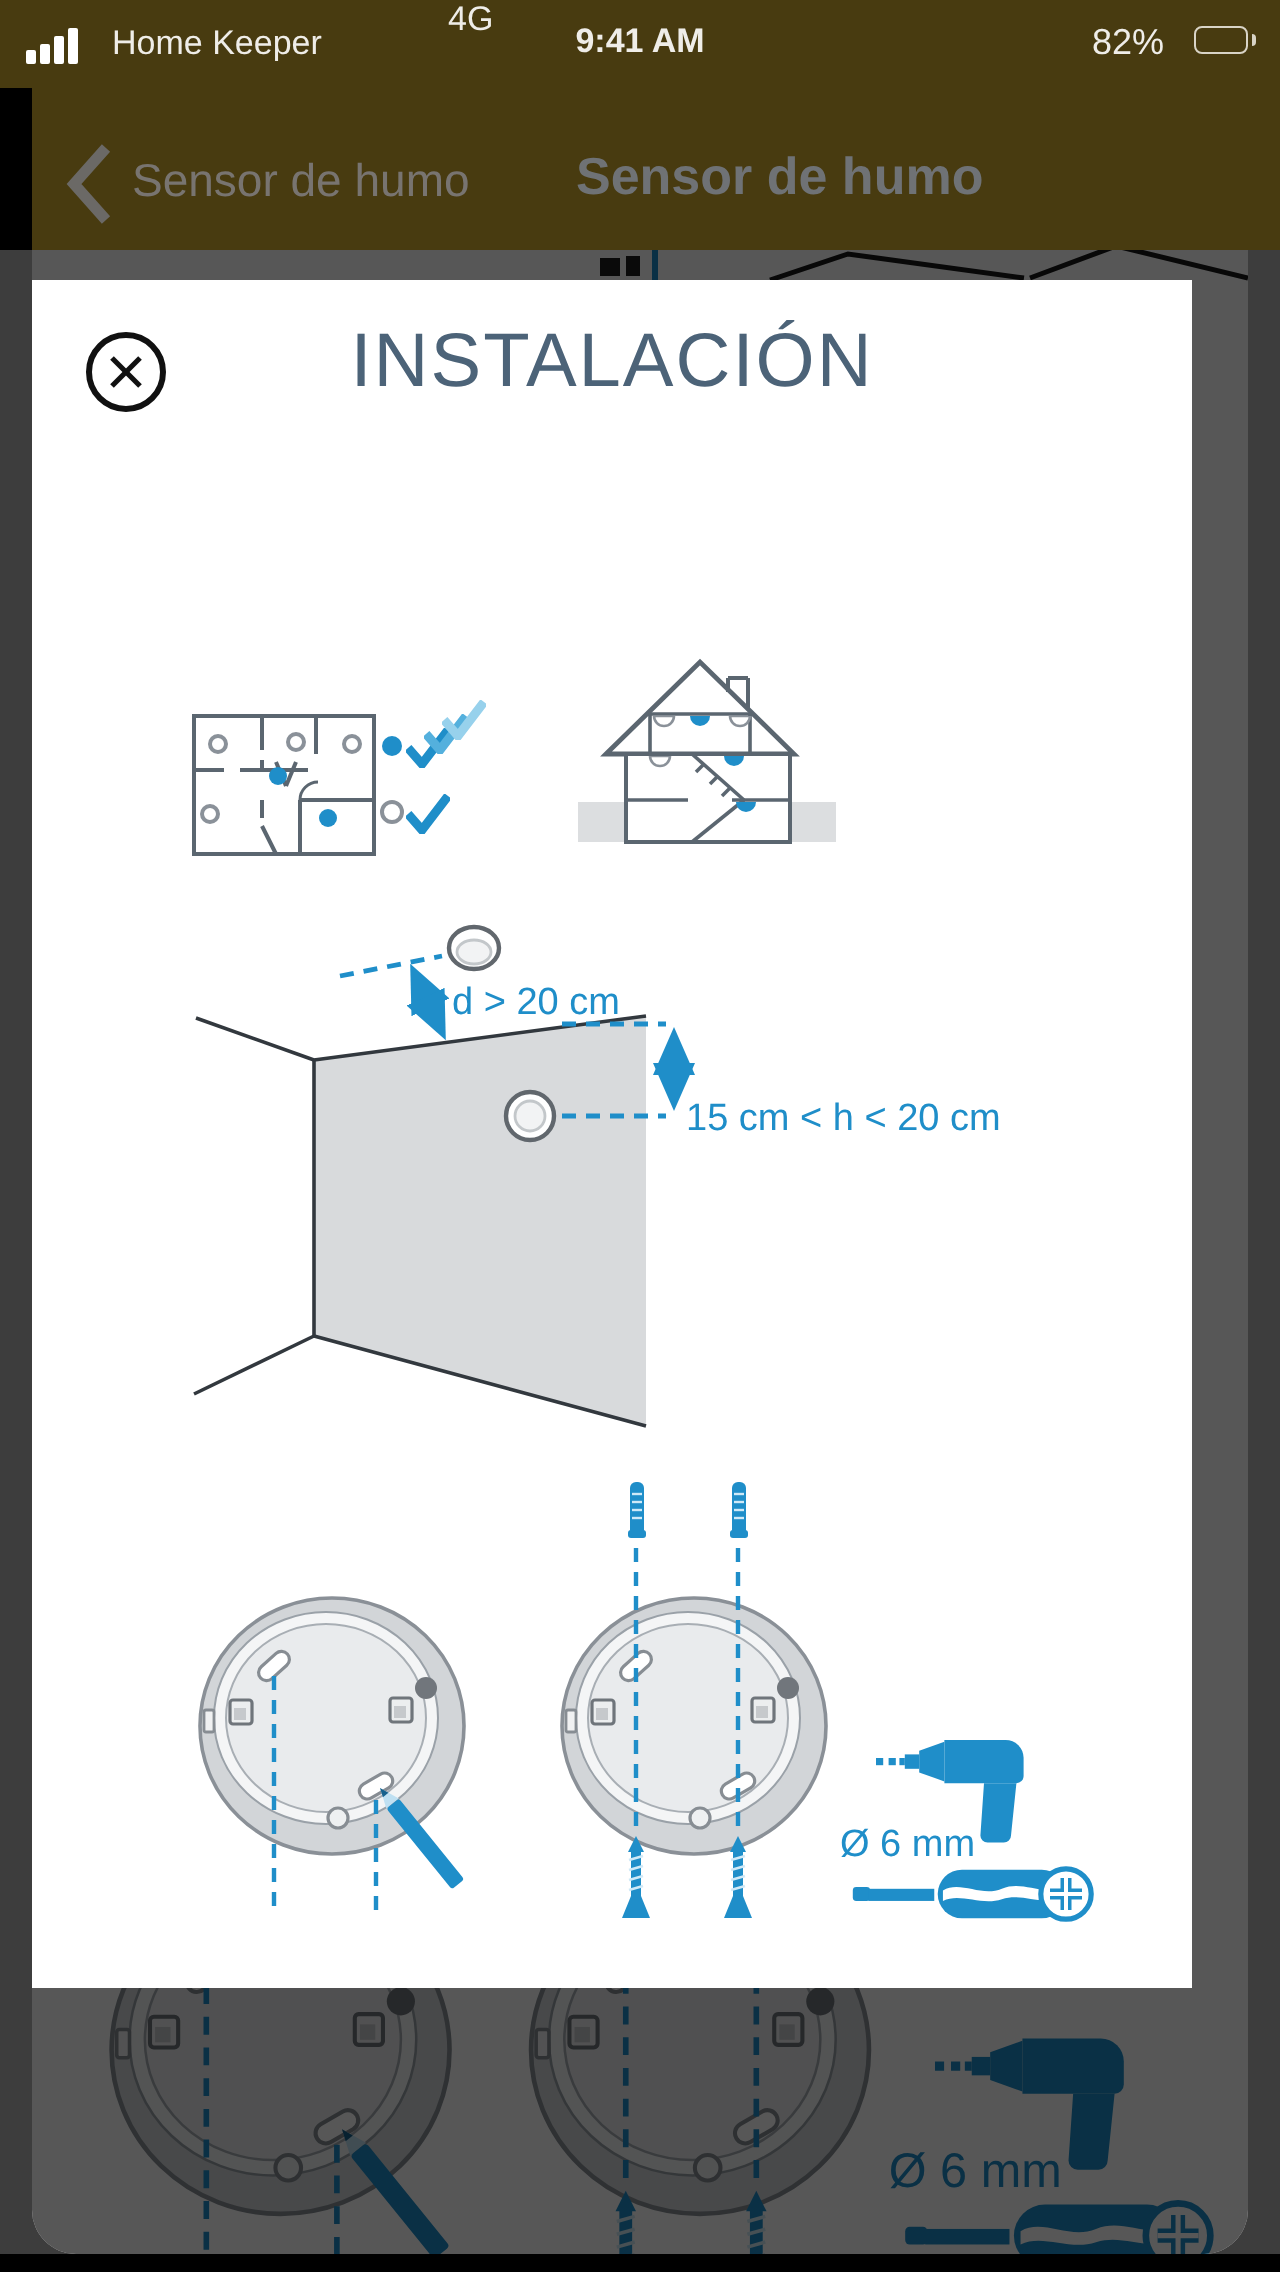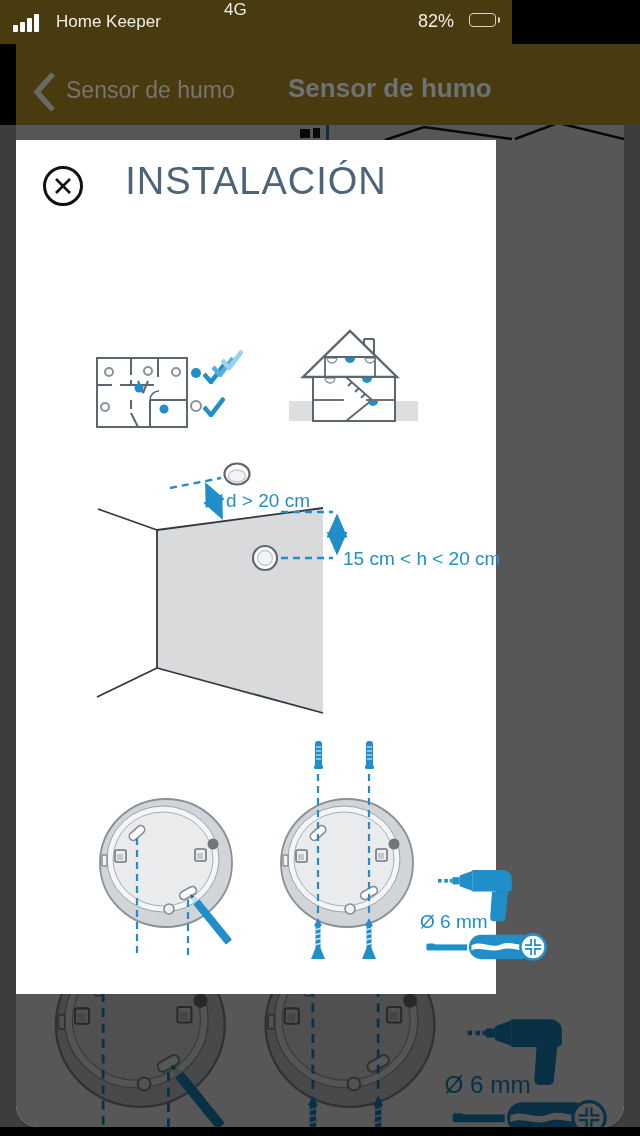--- a/index.html
+++ b/index.html
@@ -3,21 +3,21 @@
 <meta charset="utf-8">
 <style>
   html,body{margin:0;padding:0;background:#000;}
   *{box-sizing:border-box;}
   body{font-family:"Liberation Sans",sans-serif;}
   .screen{position:relative;width:640px;height:1136px;background:#000;overflow:hidden;margin:0 auto;}
   .abs{position:absolute;}
   svg text{font-family:"Liberation Sans",sans-serif;}
 
   
-  .status-bar{left:0;top:0;width:512px;height:44px;background:#483b10;color:#efede8;font-size:17px;}
+  .status-bar{left:0;top:0;width:640px;height:44px;background:#483b10;color:#efede8;font-size:17px;}
   .status-time{left:0;right:0;top:11px;text-align:center;font-weight:bold;}
   .carrier{left:56px;top:12px;}
   .network{left:224px;top:0;}
   .batt-pct{right:58px;top:11px;font-size:18px;}
   .batt-body{right:16px;top:13px;width:27px;height:14px;border:1.5px solid #d9d4c6;border-radius:4px;padding:1.5px;}
   .batt-fill{width:100%;height:100%;background:#fff;border-radius:1.5px;}
   .batt-nub{right:12px;top:17px;width:2.5px;height:6px;background:#d9d4c6;border-radius:0 2px 2px 0;}
 
   
   .nav-bar{left:0;top:44px;width:640px;height:81px;background:#483b10;margin-left:16px;}
@@ -25,21 +25,21 @@
   .nav-title{left:272px;top:29px;font-size:26px;font-weight:bold;color:#6f7275;}
 
   
   .page-dim{left:0;top:125px;width:640px;height:1011px;background:#3d3d3d;}
   .black-bottom{left:0;top:1127px;width:640px;height:9px;background:#000;}
   .bg-card{left:16px;top:125px;width:608px;height:1002px;background:#fff;border-radius:0 0 22px 22px;overflow:hidden;}
   .bg-strip-text{left:121px;top:-7px;font-size:20px;font-weight:bold;color:#1b1b1b;white-space:nowrap;}
   .dim-overlay{left:0;top:0;width:100%;height:100%;background:rgba(0,0,0,0.66);}
 
   
-  .modal{left:16px;top:140px;width:480px;height:854px;background:#fff;z-index:5;}
+  .modal{left:16px;top:140px;width:580px;height:854px;background:#fff;z-index:5;}
   .close-btn{left:27px;top:26px;width:40px;height:40px;border:3px solid #111;border-radius:50%;background:#fff;cursor:pointer;padding:0;}
   .modal-title{left:0;right:0;top:20px;text-align:center;font-size:38px;color:#4c6378;letter-spacing:1px;}
 </style>
 </head>
 <body>
 
 <svg width="0" height="0" style="position:absolute" aria-hidden="true">
   <defs>
     <symbol id="sym-base" viewBox="0 0 140 140">
       <ellipse cx="70" cy="70" rx="66" ry="64" fill="#d2d5d8" stroke="#8a9097" stroke-width="1.8"></ellipse>
@@ -123,20 +123,21 @@
 
   <div class="abs status-bar">
     <svg class="abs" style="left:13px;top:12px" width="32" height="20" viewBox="0 0 32 20">
       <rect x="0" y="13" width="5" height="7" rx="1" fill="#fff"></rect>
       <rect x="7" y="10" width="5" height="10" rx="1" fill="#fff"></rect>
       <rect x="14" y="6" width="5" height="14" rx="1" fill="#fff"></rect>
       <rect x="21" y="2" width="5" height="18" rx="1" fill="#fff"></rect>
     </svg>
     <span class="abs carrier">Home Keeper</span>
     <span class="abs network">4G</span>
+    <span class="abs status-time">9:41 AM</span>
     <span class="abs batt-pct">82%</span>
     <span class="abs batt-body"><span class="batt-fill"></span></span>
     <span class="abs batt-nub"></span>
   </div>
 
   <div class="abs nav-bar">
     <div class="abs" style="left:12px;top:24px;width:250px;height:52px;cursor:pointer">
       <svg class="abs" style="left:4px;top:2px" width="26" height="44" viewBox="0 0 26 44">
         <polyline points="21,4 5,22 21,40" fill="none" stroke="#6b6966" stroke-width="5.5"></polyline>
       </svg>

